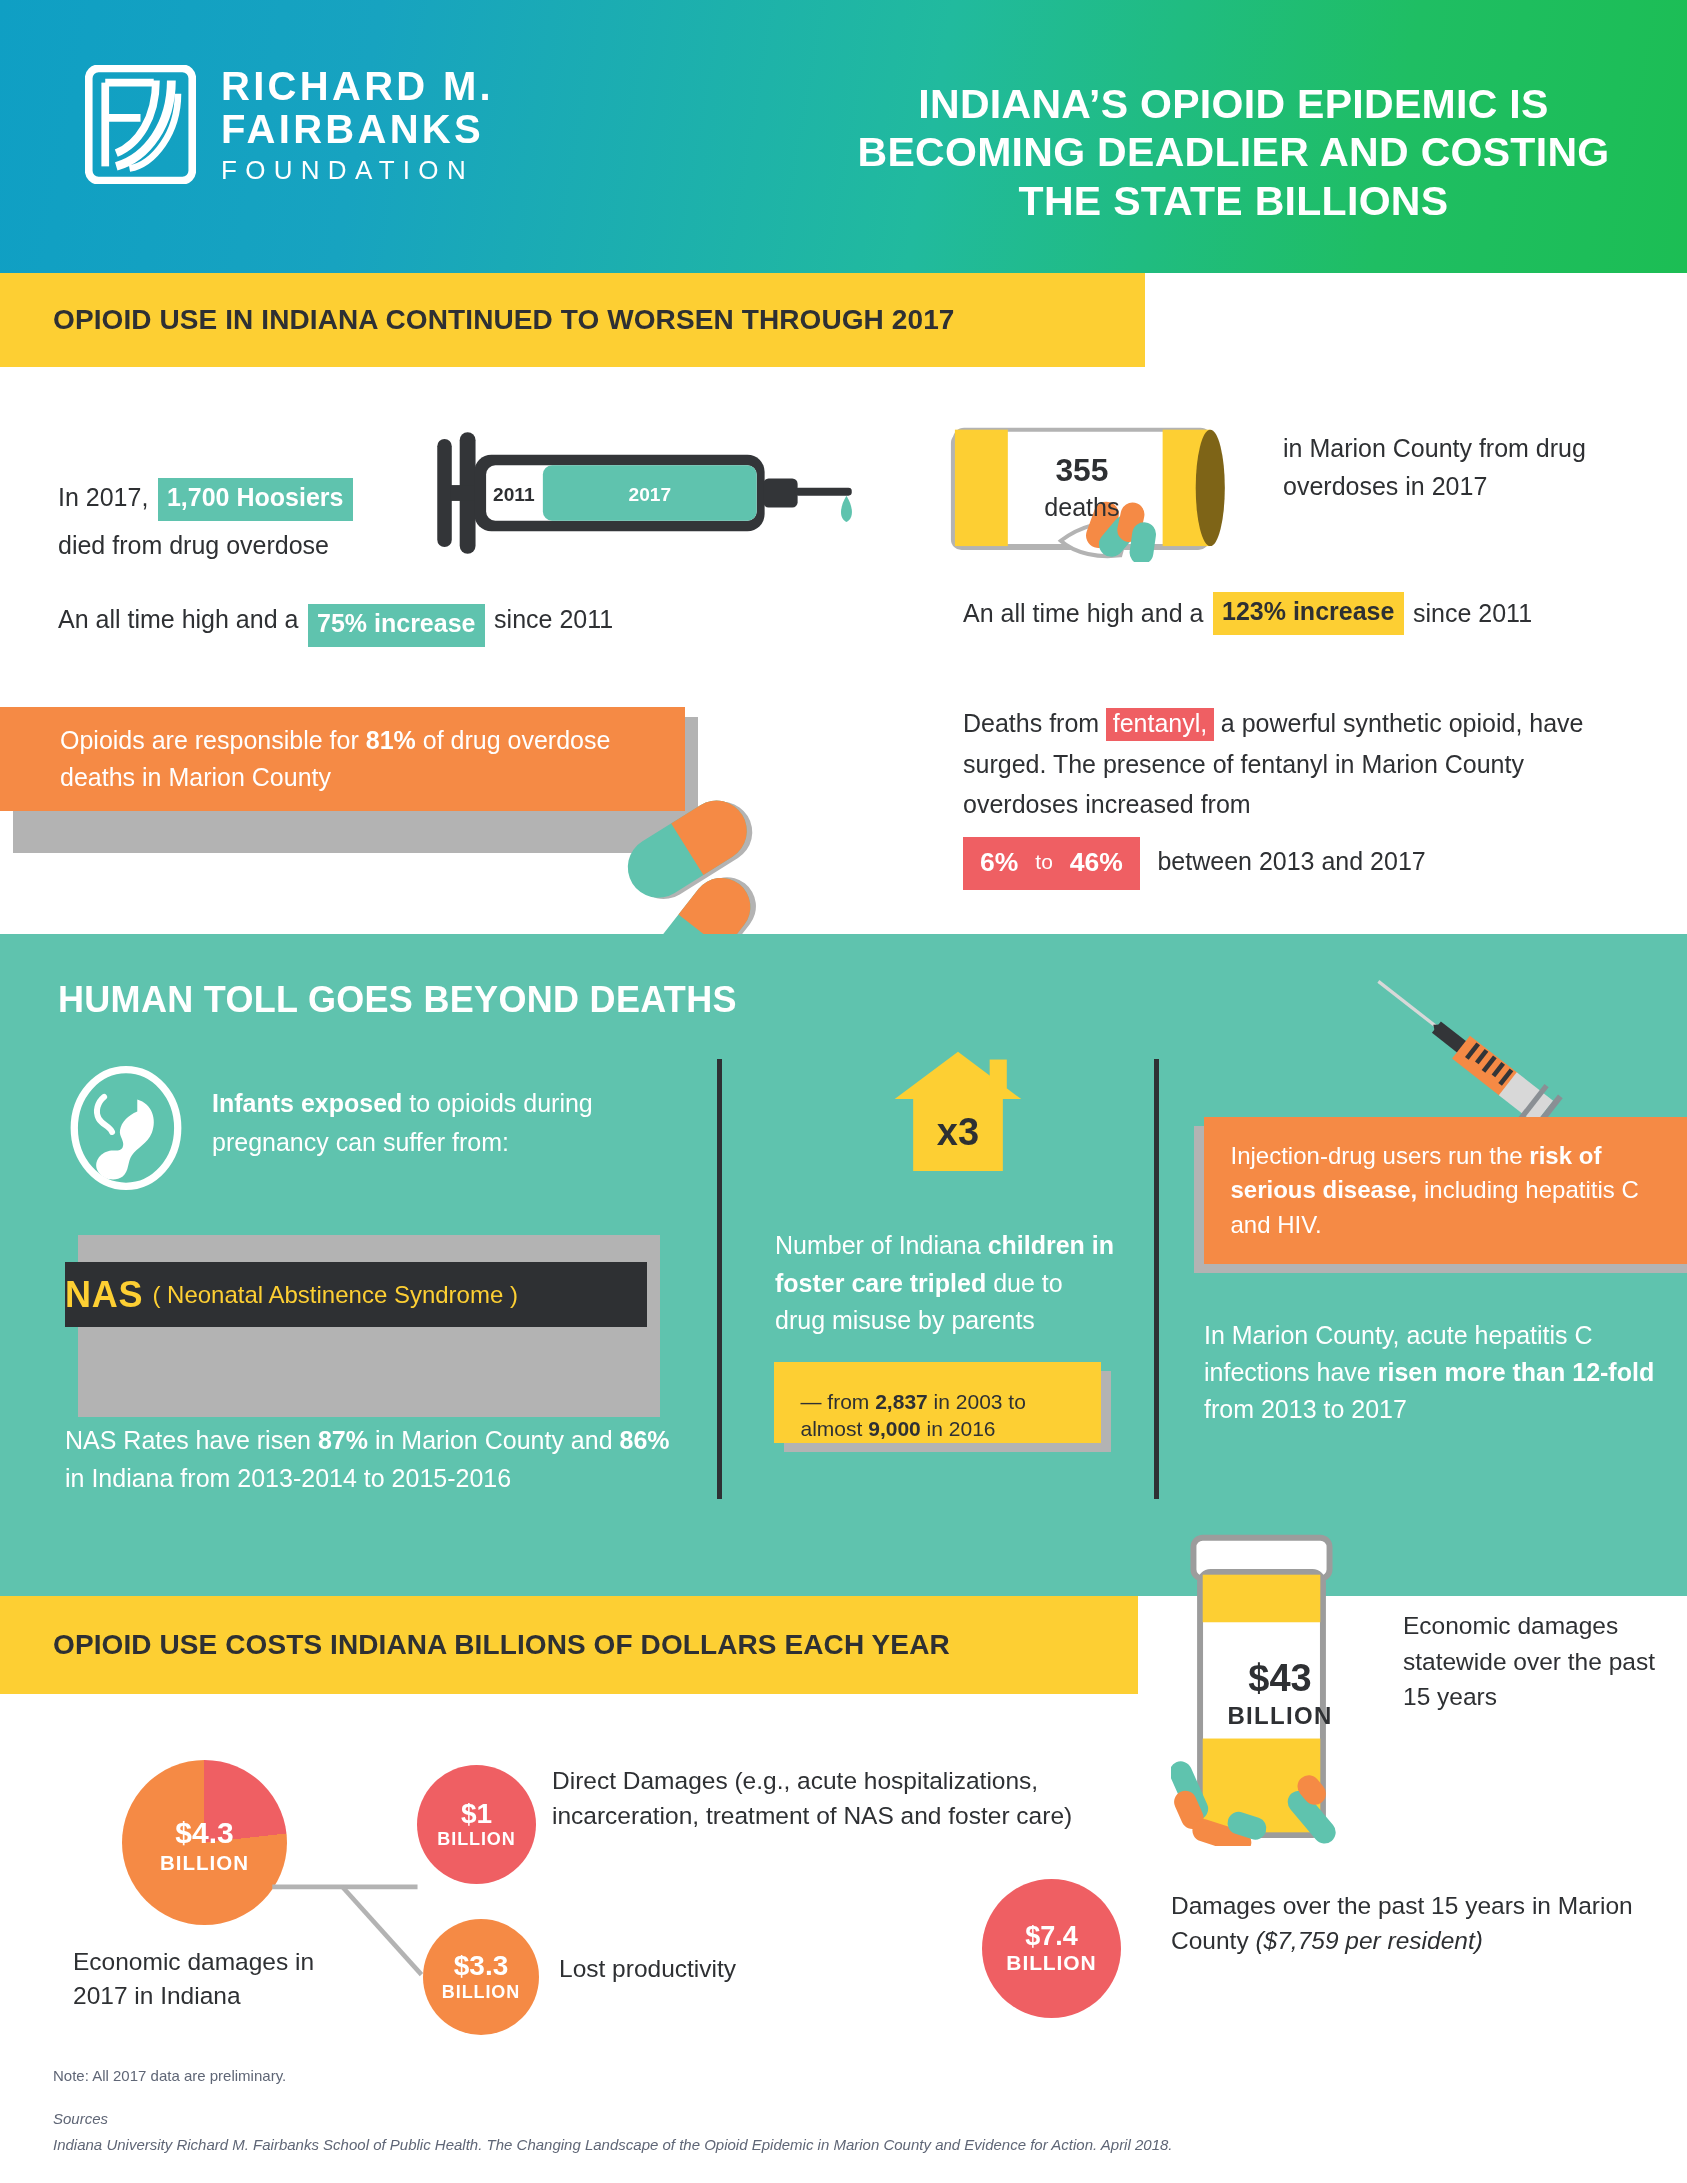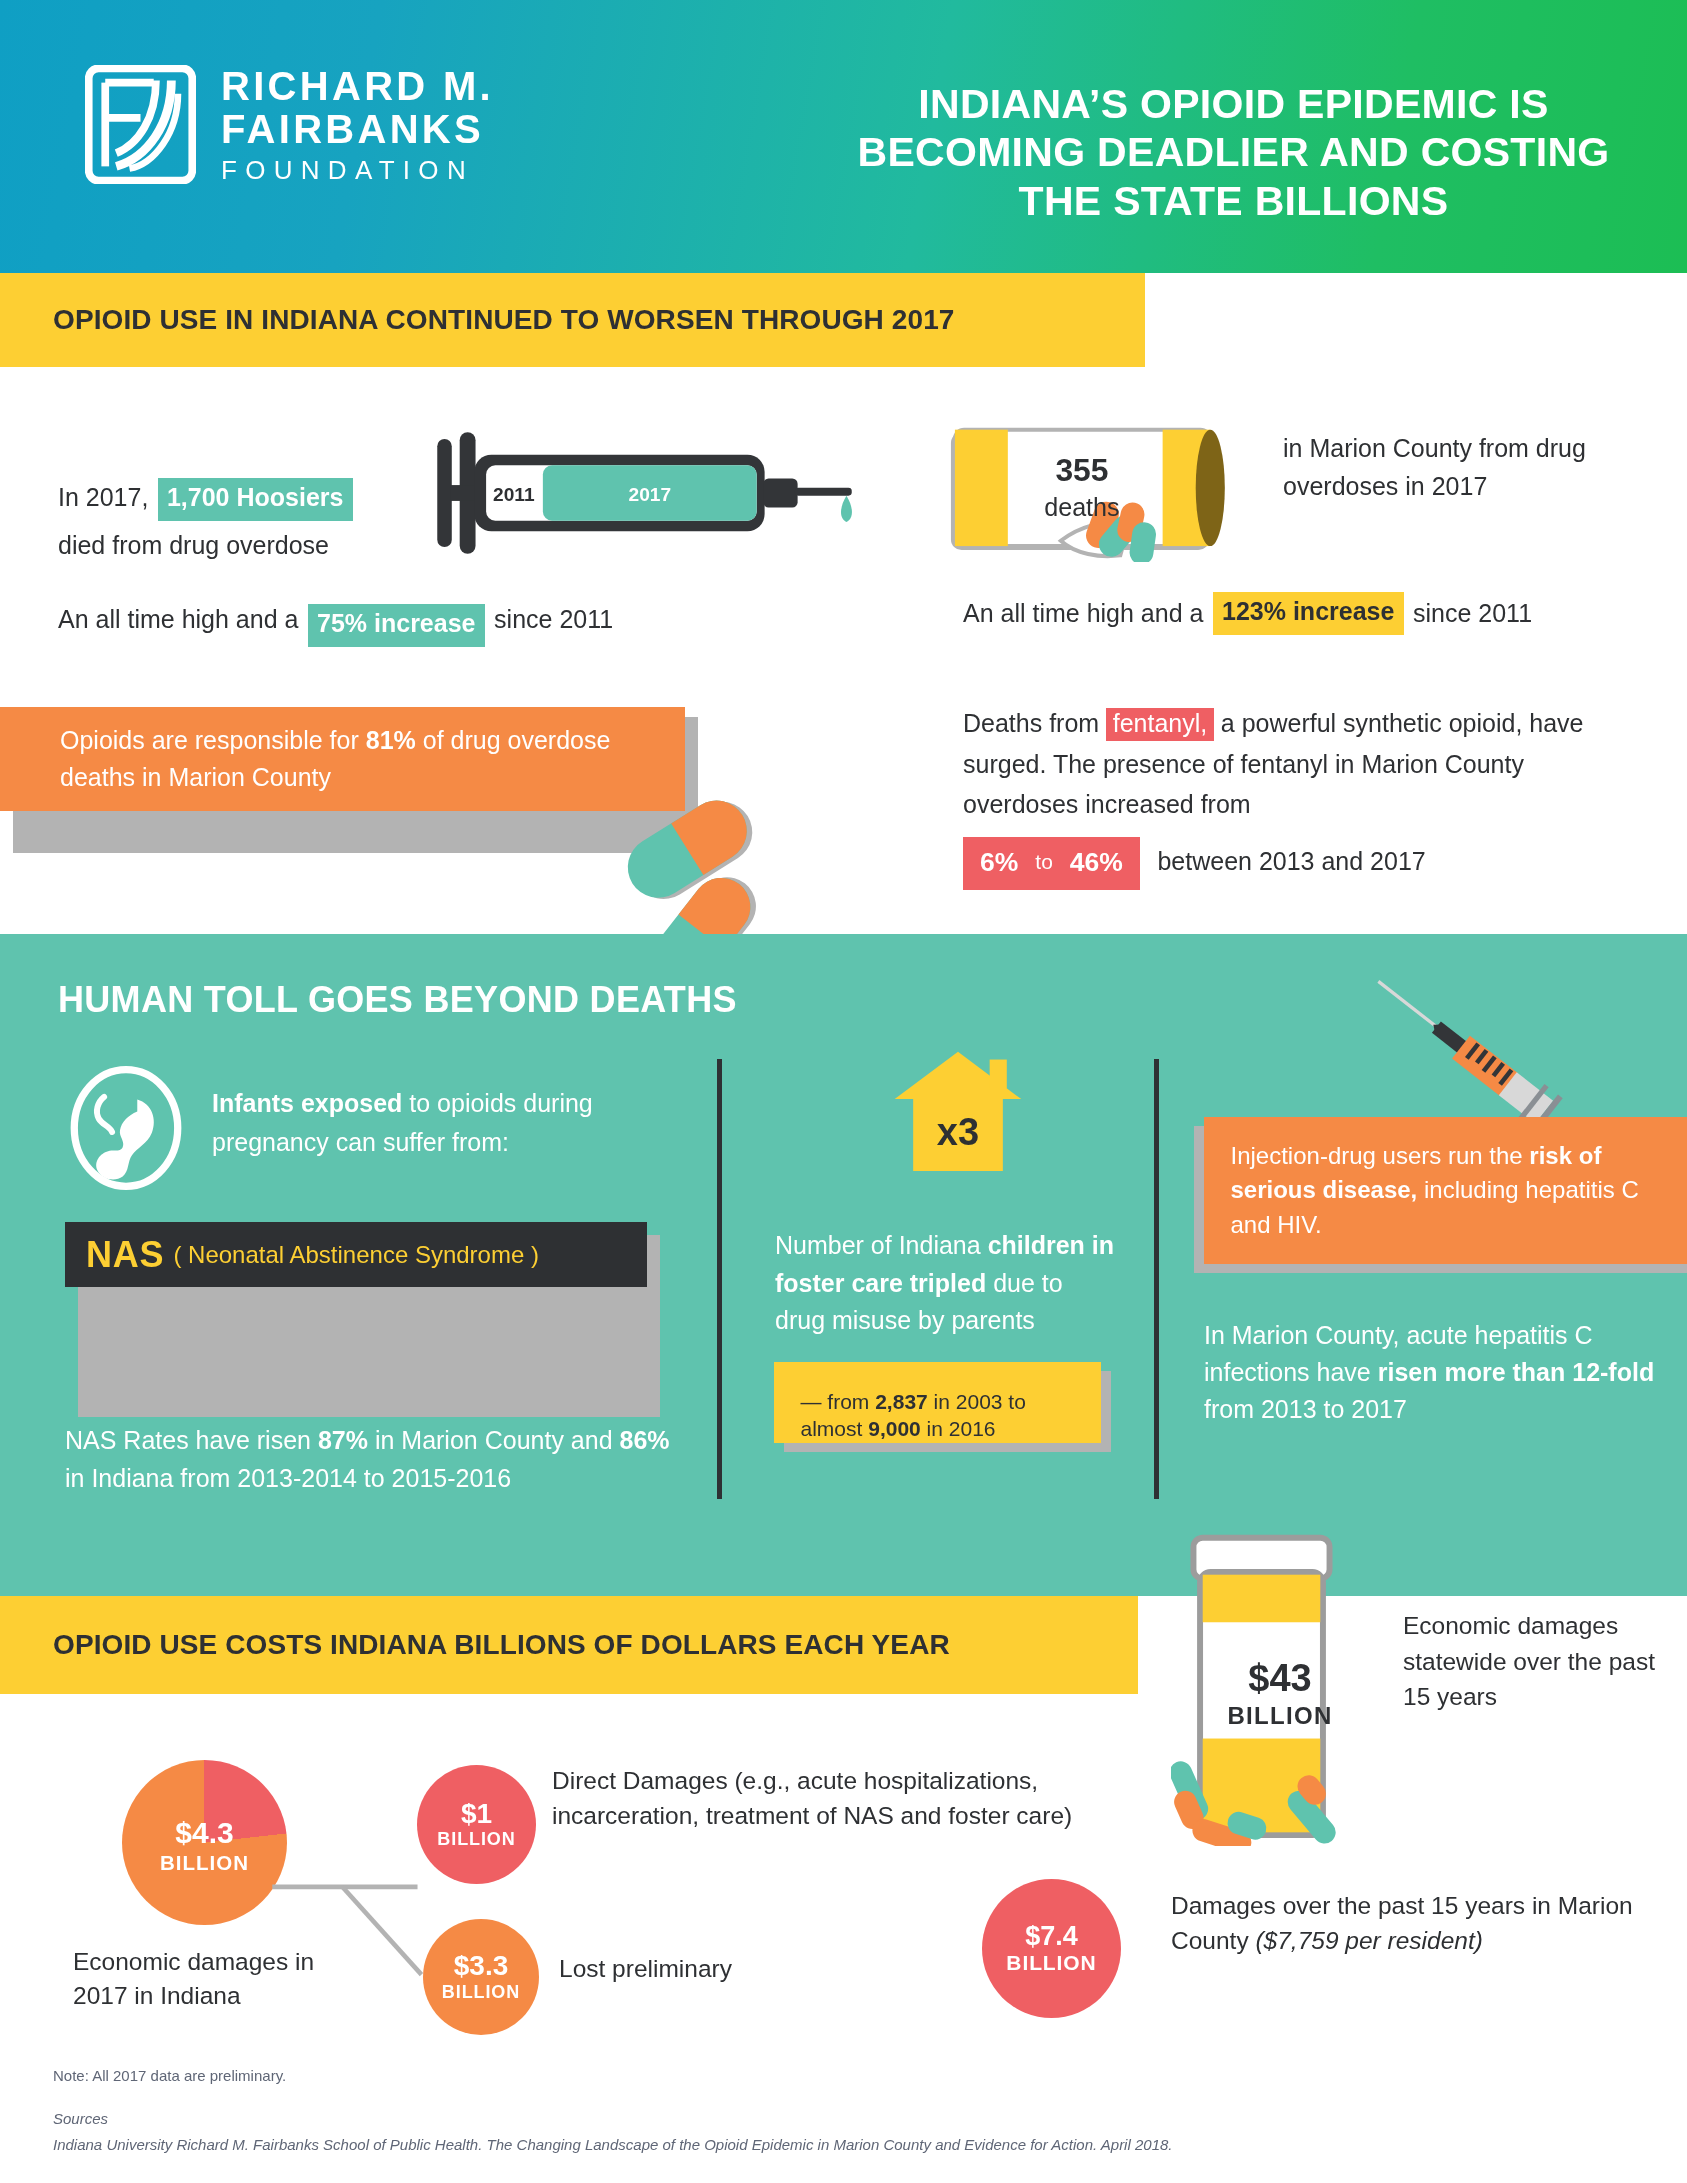--- a/index.html
+++ b/index.html
@@ -102,21 +102,21 @@
   }
   .divider { position: absolute; width: 4.6px; background: #2e3033; }
   #div-1 { left: 717px; top: 1059px; height: 440px; }
   #div-2 { left: 1154px; top: 1059px; height: 440px; }
 
   .fetus-icon { position: absolute; left: 63px; top: 1065px; width: 126px; height: 126px; }
   .infant-txt { position: absolute; left: 212px; top: 1084px; width: 476px; color: #fff; font-size: 25px; line-height: 1.55; }
 
   .nas-shadow { position: absolute; left: 78px; top: 1235px; width: 582px; height: 182px; background: #b3b3b3; }
   .nas-box { position: absolute; left: 65px; top: 1222px; width: 582px; }
-  .nas-head { background: #2e3033; height: 65px; display: flex; align-items: center; padding-left: 21px; gap: 9.3px; }
+  .nas-head { background: #2e3033; height: 65px; display: flex; align-items: center; gap: 9.3px; margin-top: 40px; }
   .nas-abbr { color: #fdcf33; font-size: 36px; font-weight: 700; letter-spacing: 0.7px; }
   .nas-full { color: #fdcf33; font-size: 24px; font-weight: 400; }
   .nas-body { background: #ffffff; padding: 22.5px 22.5px 26.5px 22.5px; }
   .nas-body .t { font-size: 20.5px; line-height: 1.28; color: #2e3033; }
 
   .nas-rates { position: absolute; left: 65px; top: 1422px; width: 622px; color: #fff; font-size: 25px; line-height: 1.5; }
 
   .house { position: absolute; left: 892px; top: 1049px; width: 132px; height: 122px; }
   .house-x3 { position: absolute; left: 892px; top: 1111px; width: 132px; text-align: center; font-size: 38px; font-weight: 700; color: #2e3033; }
   .foster-txt { position: absolute; left: 775px; top: 1227px; width: 344px; color: #fff; font-size: 25px; line-height: 1.5; }
@@ -420,21 +420,21 @@
 <div class="bubble" id="bub-1">
   <div class="v">$1</div>
   <div class="u">BILLION</div>
 </div>
 <div class="direct-txt">Direct Damages (e.g., acute hospitalizations, incarceration, treatment of NAS and foster care)</div>
 
 <div class="bubble" id="bub-2">
   <div class="v">$3.3</div>
   <div class="u">BILLION</div>
 </div>
-<div class="lost-txt">Lost preliminary</div>
+<div class="lost-txt">Lost productivity</div>
 
 <div class="bubble" id="bub-3">
   <div class="v">$7.4</div>
   <div class="u">BILLION</div>
 </div>
 <div class="mc-txt">
   <span>Damages over the past 15 years in Marion County</span>
   <i>($7,759 per resident)</i>
 </div>
 

